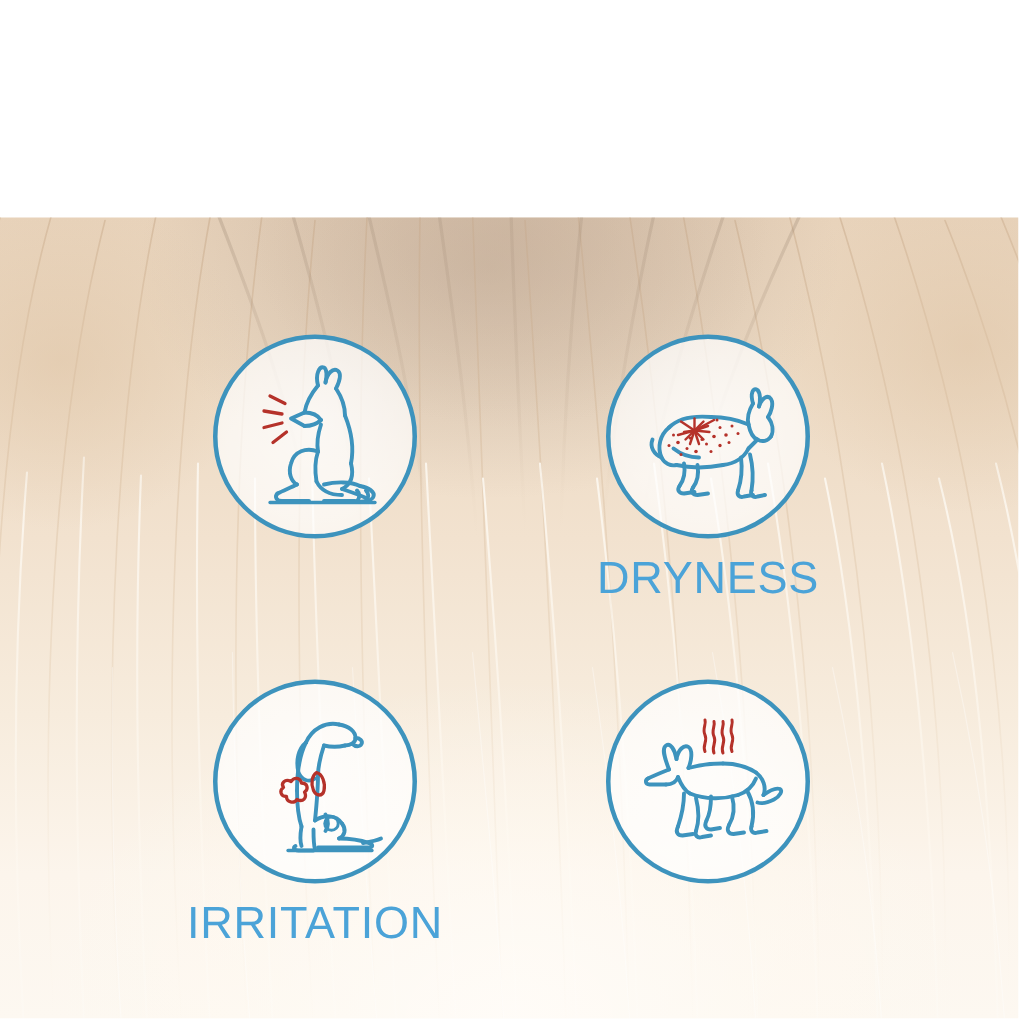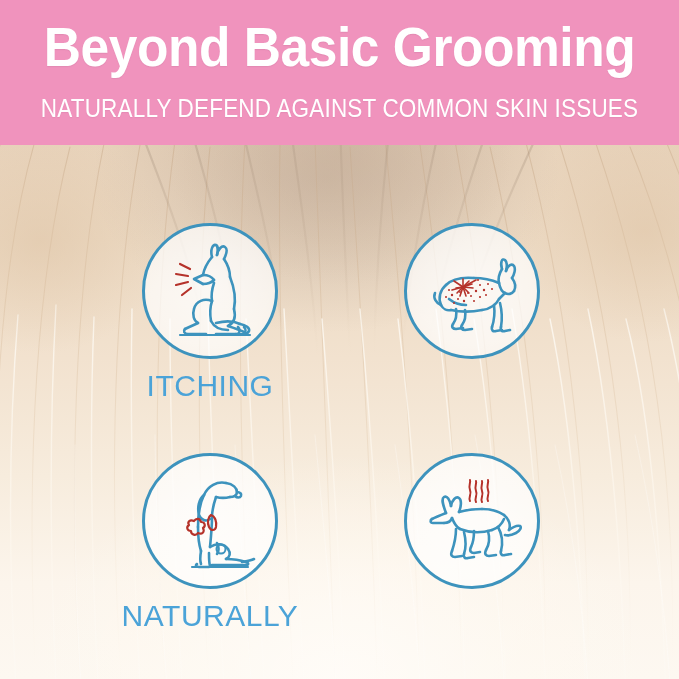--- a/index.html
+++ b/index.html
@@ -149,24 +149,20 @@
     line-height: 34px;
     letter-spacing: 0.5px;
     white-space: nowrap;
   }
 </style>
 </head>
 <body>
 
 <div id="poster">
 
-  <div id="header-band">
-    <div id="header-title">Beyond Basic Grooming</div>
-    <div id="header-subtitle">NATURALLY DEFEND AGAINST COMMON SKIN ISSUES</div>
-  </div>
 
   <div id="fur-bg">
     <svg class="fur-layer" viewBox="0 0 800 620" preserveAspectRatio="none">
       <defs>
         <linearGradient id="strandA" x1="0" y1="0" x2="0" y2="1">
           <stop offset="0%" stop-color="#c9ab8c" stop-opacity="0.55"></stop>
           <stop offset="55%" stop-color="#ddc3a4" stop-opacity="0.30"></stop>
           <stop offset="100%" stop-color="#fffaf2" stop-opacity="0.05"></stop>
         </linearGradient>
         <linearGradient id="strandB" x1="0" y1="0" x2="0" y2="1">
@@ -296,21 +292,20 @@
           </g>
 
           <g fill="none" stroke="#b5322a" stroke-width="2.2" stroke-linecap="round">
             <path d="M36 34 L 26 29"></path>
             <path d="M34 41 L 22 39"></path>
             <path d="M34 47 L 22 50"></path>
             <path d="M37 53 L 28 60"></path>
           </g>
         </svg>
       </div>
-      <div class="feature-label">ITCHING</div>
     </div>
 
     <div class="feature col-right row-top">
       <div class="icon-circle">
         <svg width="112" height="112" viewBox="0 0 112 112">
           <g fill="none" stroke="#3d93bd" stroke-width="2.6" stroke-linecap="round" stroke-linejoin="round">
 
             <path d="M86 34 C 84 27, 86 23, 89 25 C 91 27, 91 32, 90 36"></path>
             <path d="M90 36 C 92 30, 96 28, 98 31 C 100 34, 98 40, 96 43"></path>
 
@@ -374,20 +369,21 @@
               <circle cx="44" cy="57" r="1"></circle>
             <circle cx="33" cy="55" r="1"></circle>
               <circle cx="70" cy="60" r="1"></circle>
             <circle cx="76" cy="54" r="1"></circle>
               <circle cx="38" cy="68" r="1"></circle>
             <circle cx="30" cy="62" r="1"></circle>
               <circle cx="62" cy="45" r="1"></circle>
           </g>
         </svg>
       </div>
+      <div class="feature-label">DRYNESS</div>
     </div>
 
     <div class="feature col-left row-bottom">
       <div class="icon-circle">
         <svg width="112" height="112" viewBox="0 0 112 112">
           <g fill="none" stroke="#3d93bd" stroke-width="2.6" stroke-linecap="round" stroke-linejoin="round">
 
             <path d="M50 30 C 54 21, 63 16, 72 18"></path>
             <path d="M72 18 C 79 19, 83 23, 83 27"></path>
             <path d="M83 27 C 83 30, 80 32, 76 32"></path>
@@ -422,21 +418,21 @@
 
           <g fill="none" stroke="#b5322a" stroke-width="2.2" stroke-linecap="round" stroke-linejoin="round">
             <path d="M40 56 C 36 54, 33 57, 35 60 C 32 62, 33 66, 37 66
                      C 37 70, 42 71, 44 68 C 48 70, 51 67, 49 63
                      C 52 61, 51 57, 47 57 C 46 53, 42 53, 40 56 Z"></path>
             <path d="M57 50 C 54 52, 53 57, 55 62 C 57 66, 61 66, 62 62
                      C 63 57, 61 51, 57 50 Z"></path>
           </g>
         </svg>
       </div>
-      <div class="feature-label">NATURALLY</div>
+      <div class="feature-label">IRRITATION</div>
     </div>
 
     <div class="feature col-right row-bottom">
       <div class="icon-circle">
         <svg width="112" height="112" viewBox="0 0 112 112">
           <g fill="none" stroke="#3d93bd" stroke-width="2.6" stroke-linecap="round" stroke-linejoin="round">
 
             <path d="M30 48 C 27 40, 25 34, 28 32 C 31 30, 34 35, 35 41"></path>
             <path d="M35 41 C 36 35, 40 31, 43 33 C 46 35, 45 42, 43 47"></path>
 

